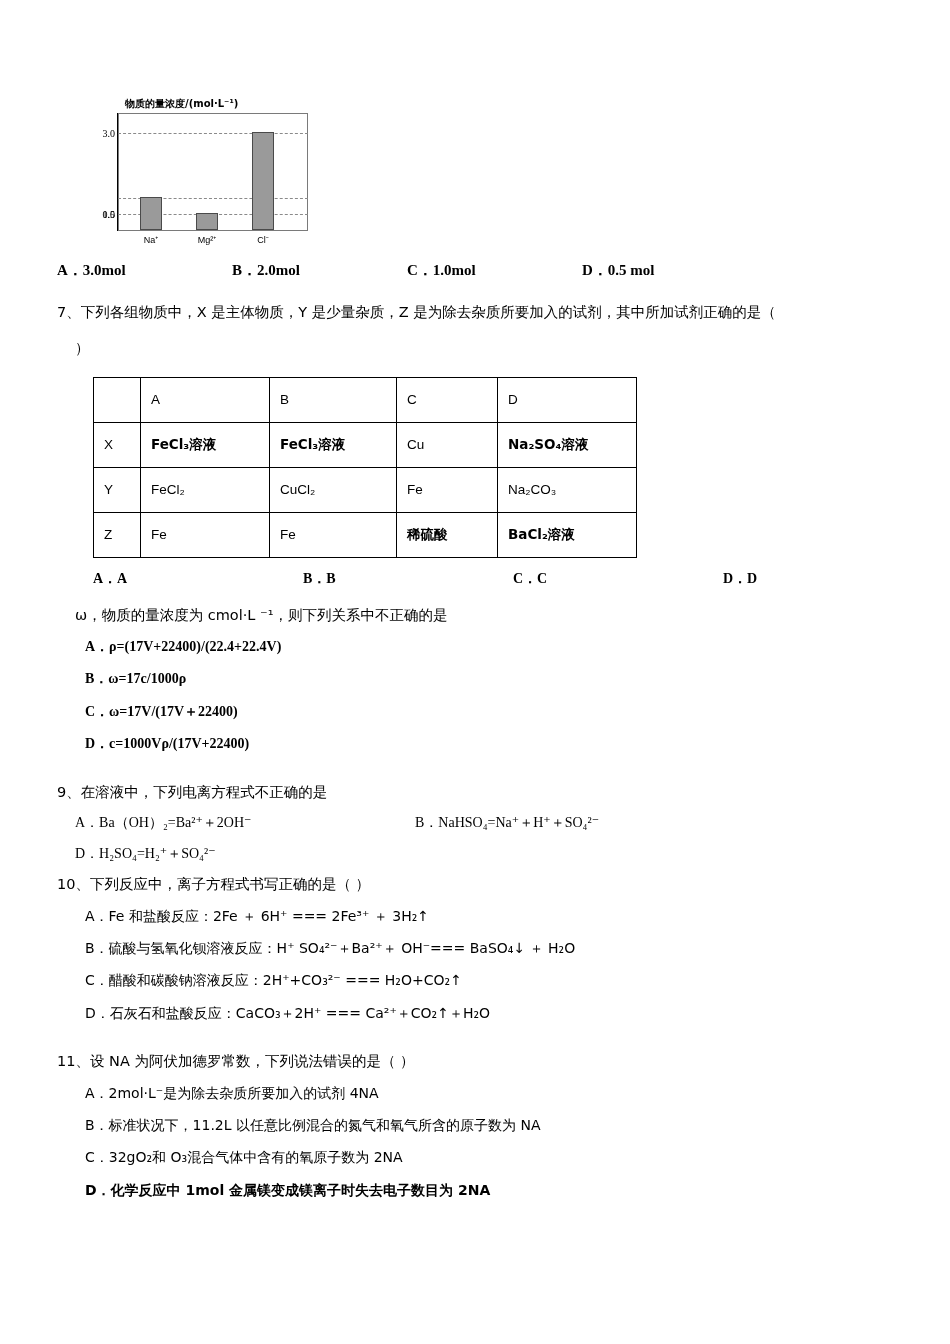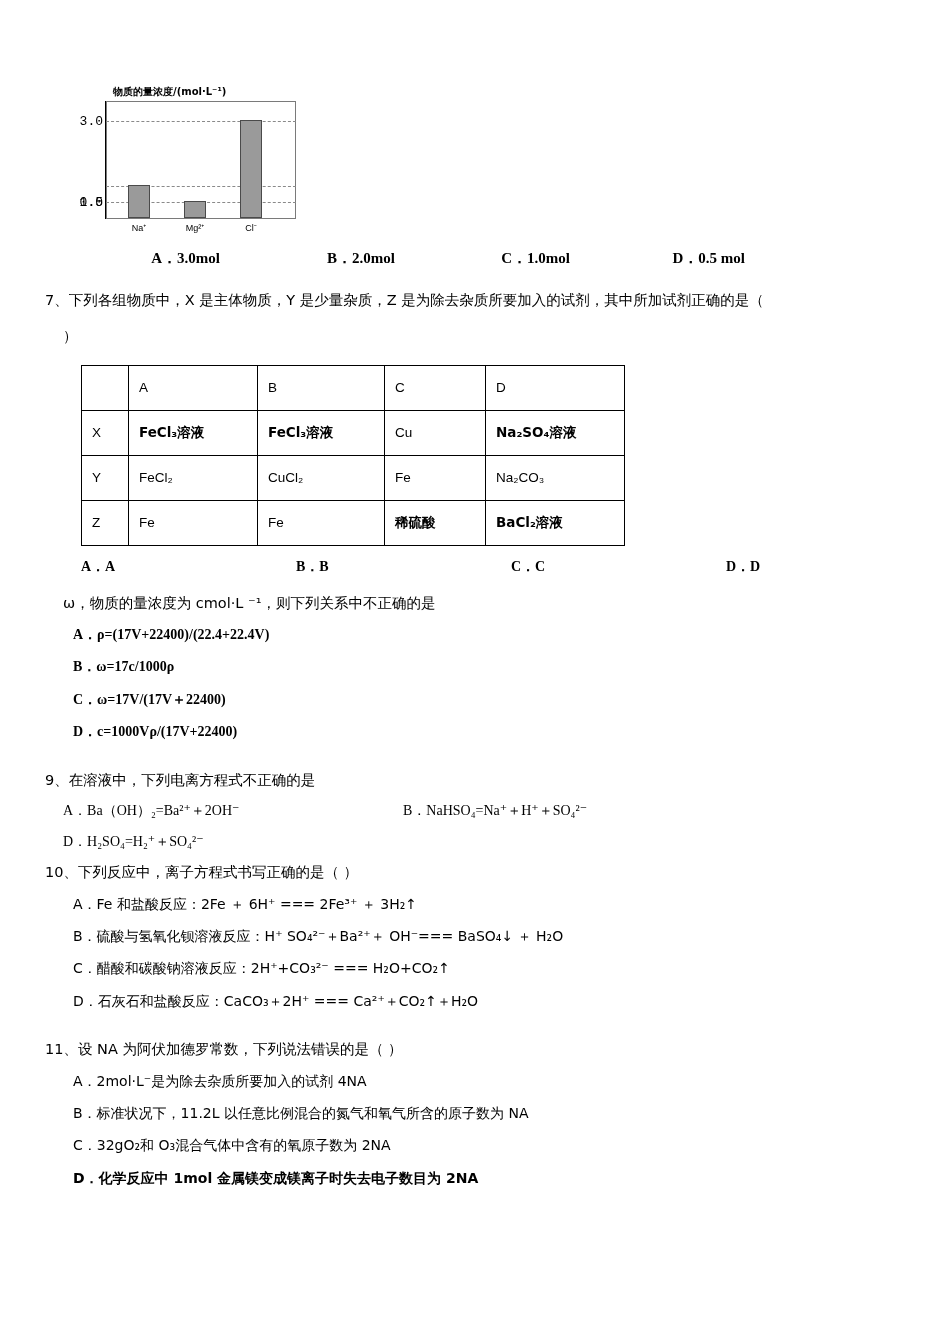--- a/index.html
+++ b/index.html
@@ -10,21 +10,21 @@
   body {
     width: 950px;
     min-height: 1344px;
     font-family: "Liberation Serif", "DejaVu Serif", serif;
     color: #000000;
   }
   .page {
     position: relative;
     width: 950px;
     min-height: 1344px;
-    padding: 0;
+    padding: 12px;
     box-sizing: border-box;
   }
   .content {
     padding: 40px 45px 20px 45px;
   }
 
   
   .chart-block {
     margin: 45px 0 10px 30px;
     position: relative;
@@ -60,22 +60,22 @@
   .gridline {
     position: absolute;
     left: 0;
     width: 190px;
     border-top: 1px dashed #8a8a8a;
     height: 0;
   }
   .ytick {
     position: absolute;
     right: 192px;
-    font-family: Liberation Mono, monospace;
-    font-size: 13px;
+    font-family: Liberation Serif, serif;
+    font-size: 10px;
     transform: translateY(-50%);
     white-space: nowrap;
   }
   .bar {
     position: absolute;
     bottom: 0;
     background: #9a9a9a;
     border: 1px solid #4a4a4a;
     box-sizing: border-box;
   }
@@ -92,21 +92,20 @@
   
   .answers-row {
     display: flex;
     margin: 14px 0 18px 0;
     font-size: 15px;
     font-weight: bold;
   }
   .answers-row .opt {
     width: 175px;
     white-space: nowrap;
-    text-align: right;
   }
   .qline {
     font-size: 14.5px;
     line-height: 1.95;
     margin: 8px 0 2px 0;
   }
   .qtext-indent {
     margin-left: 18px;
   }
   .opts-inline {

